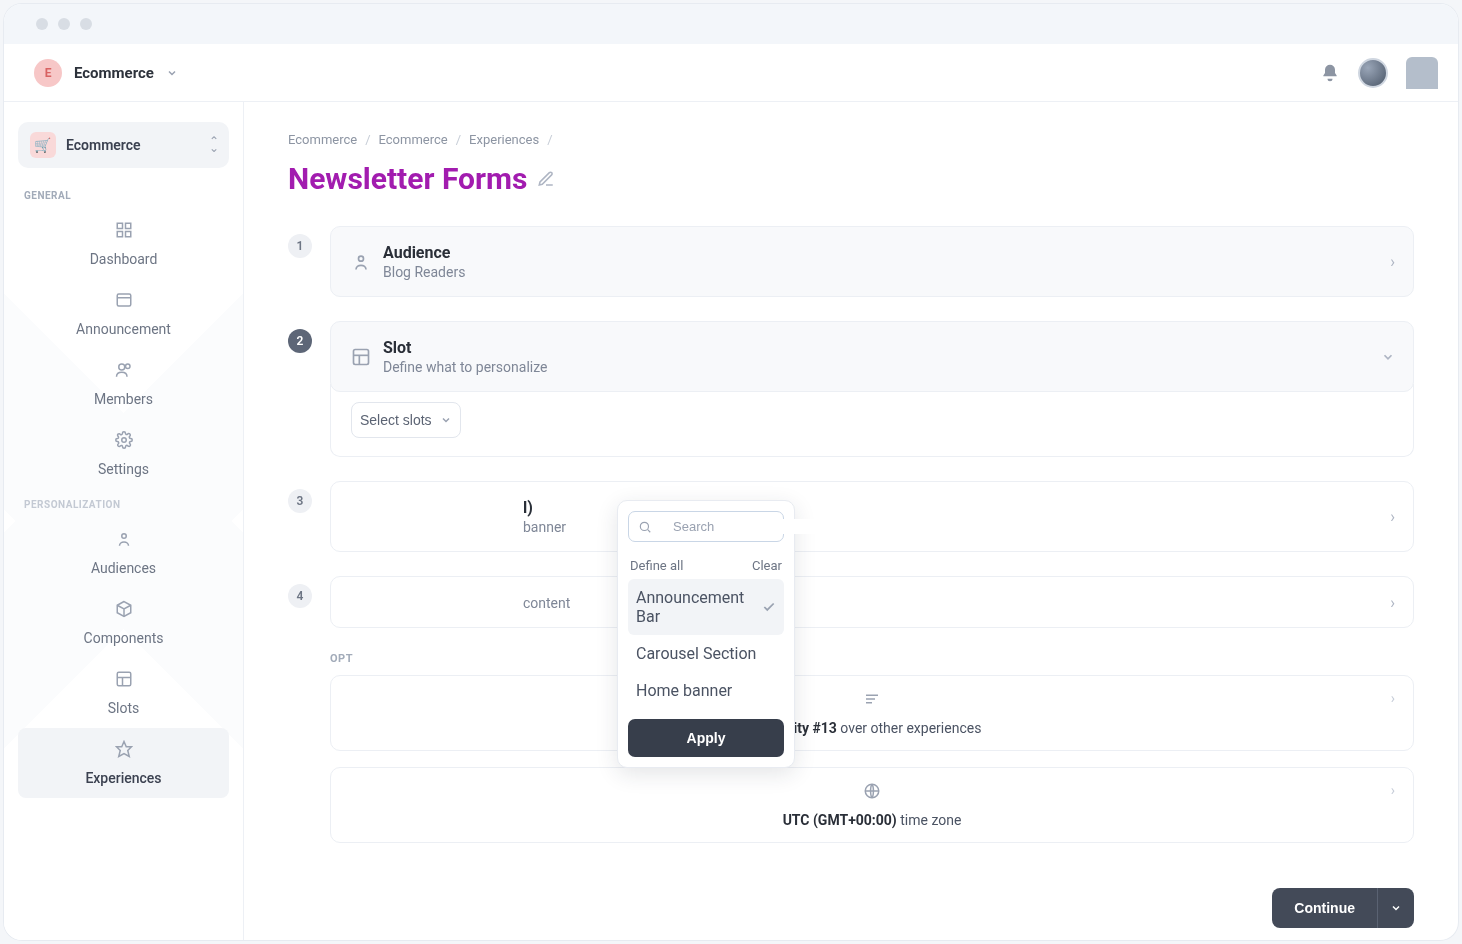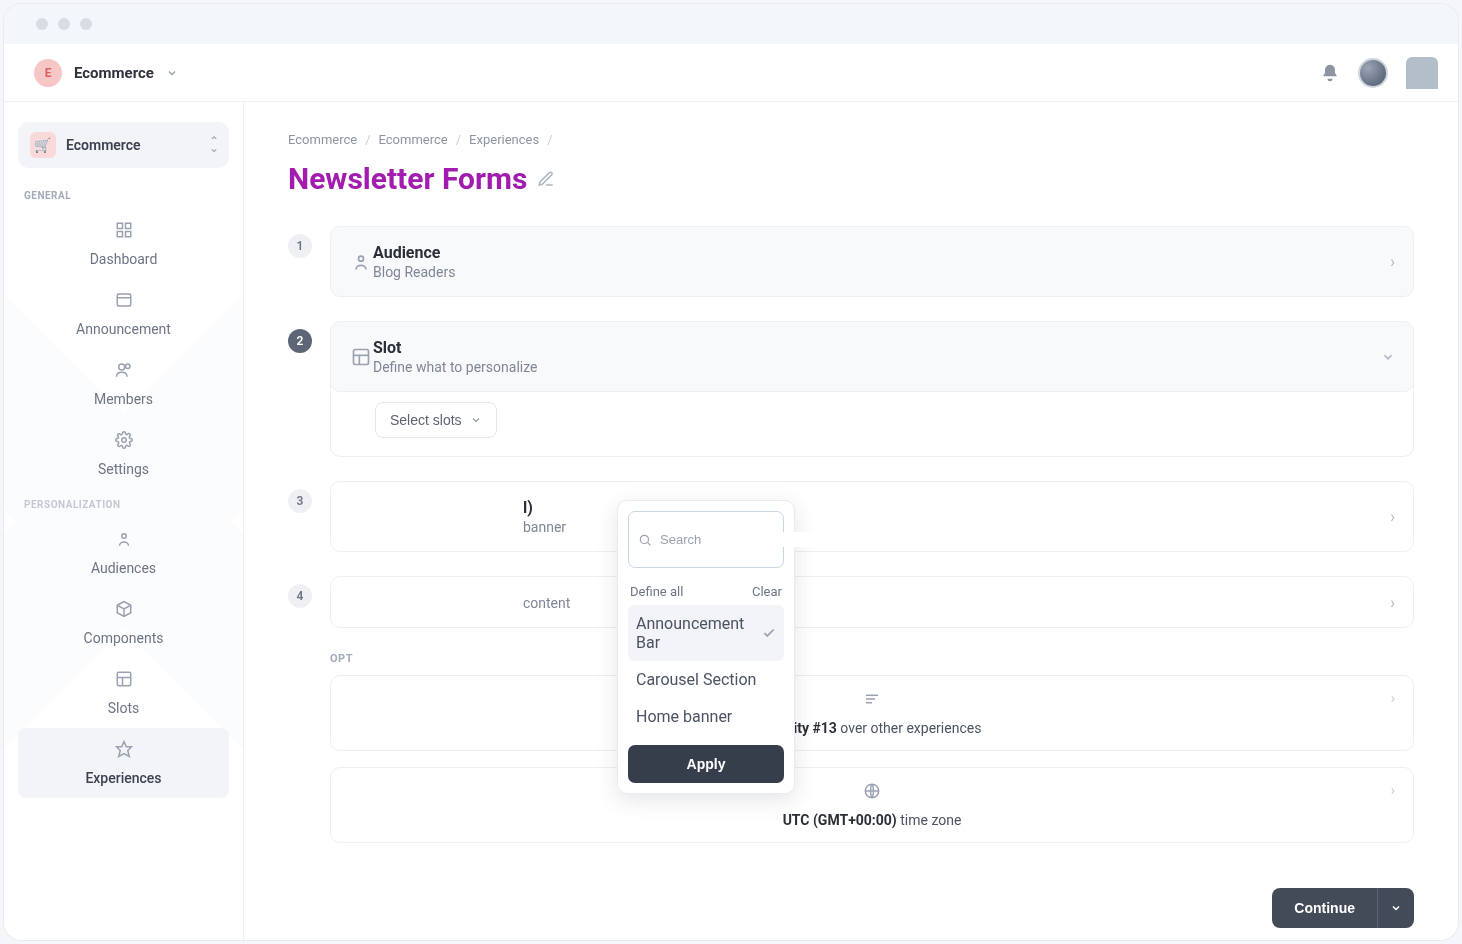--- a/index.html
+++ b/index.html
@@ -132,59 +132,59 @@
       display: flex; align-items: center; justify-content: center;
       font-size: 12px; font-weight: 600; flex-shrink: 0; margin-top: 8px;
     }
     .step-badge.current { background: #5d6677; color: #fff; }
     .step-card {
       flex: 1;
       border: 1px solid #eceff4;
       border-radius: 10px;
       background: #f8f9fb;
       padding: 16px 20px;
-      display: flex; align-items: center; gap: 2px;
+      display: flex; align-items: center; gap: 12px;
       position: relative;
     }
     .step-card.plain { background: #fff; }
     .step-card .arrow-right {
       position: absolute; right: 18px; color: #aeb5c3; font-size: 16px;
     }
     .step-card .chev-down {
       position: absolute; right: 18px; color: #aeb5c3; font-size: 14px;
     }
     .step-icon { width: 20px; color: #9aa2b1; flex-shrink: 0; }
     .step-text .title { font-weight: 700; font-size: 16px; color: #2a2f38; }
     .step-text .sub { font-size: 14px; color: #7f8797; margin-top: 2px; }
     .slot-body {
       margin-left: 42px; margin-top: -8px; margin-bottom: 24px;
       border: 1px solid #eceff4; border-top: none;
       border-radius: 0 0 10px 10px; padding: 18px 20px;
     }
     .slot-select-btn {
       border: 1px solid #e2e6ed; background: #fff; border-radius: 8px;
-      padding: 9px 14px; font-size: 14px; color: #5b6373;
-      display: inline-flex; align-items: center; gap: 8px; cursor: pointer; margin-left: 24px;
+      padding: 9px 8px; font-size: 14px; color: #5b6373;
+      display: inline-flex; align-items: center; gap: 8px; cursor: pointer;
     }
     .dropdown-pop {
       position: absolute;
       left: 373px;
       top: 398px;
       width: 178px;
       background: #fff;
       border: 1px solid #e8ebf1;
       border-radius: 10px;
       box-shadow: 0 6px 22px rgba(30,40,60,.12);
       padding: 10px;
       z-index: 50;
     }
     .search-wrap {
       border: 1px solid #c9d6e6; border-radius: 7px;
-      display: flex; align-items: flex-end; gap: 8px;
-      padding: 20px 9px; margin-bottom: 10px;
+      display: flex; align-items: flex-end; gap: 21px;
+      padding: 7px 9px; margin-bottom: 10px;
     }
     .search-wrap input {
       border: none; outline: none; font-size: 13px; flex: 1; color: #333;
     }
     .search-wrap input::placeholder { color: #9aa2b1; }
     .dd-row {
       display: flex; justify-content: space-between; font-size: 13px;
       padding: 6px 2px; color: #6d7584;
     }
     .dd-link { cursor: pointer; }

